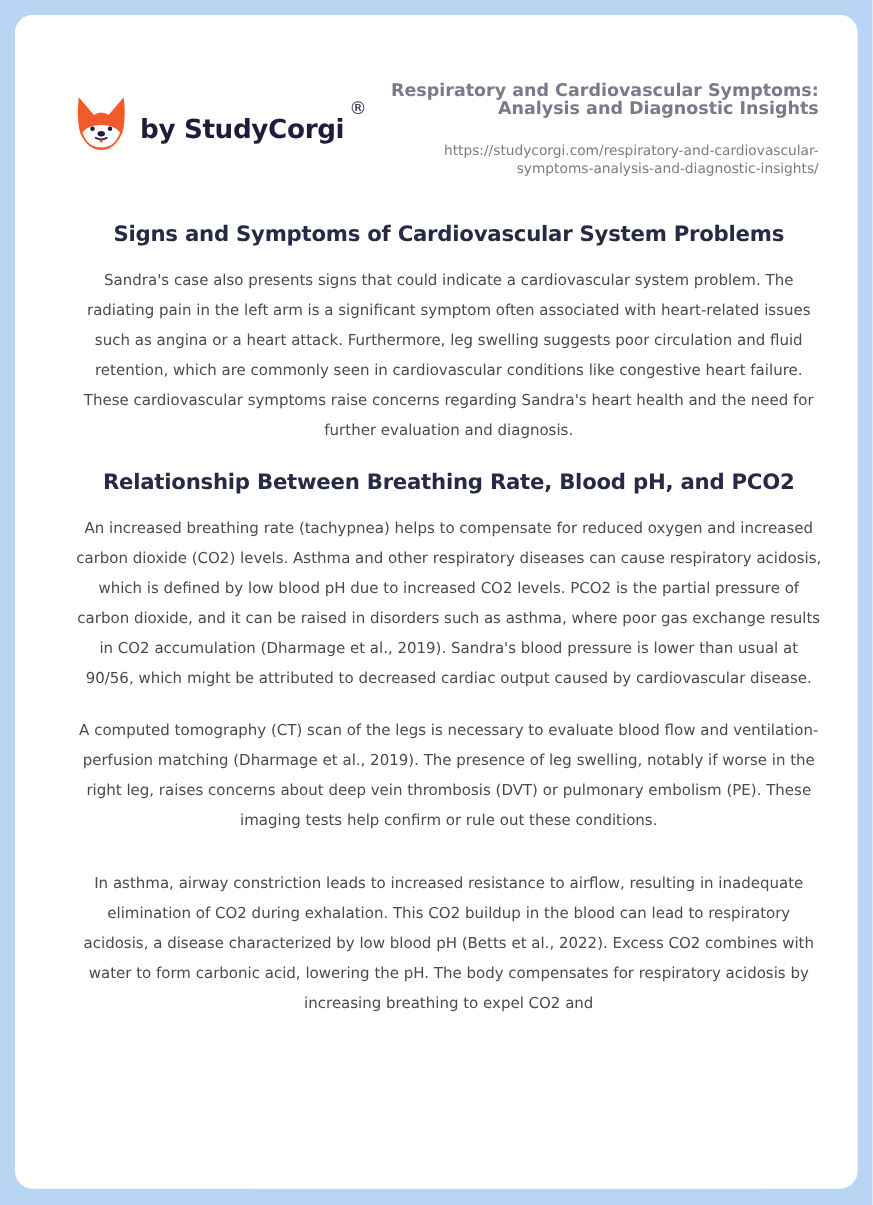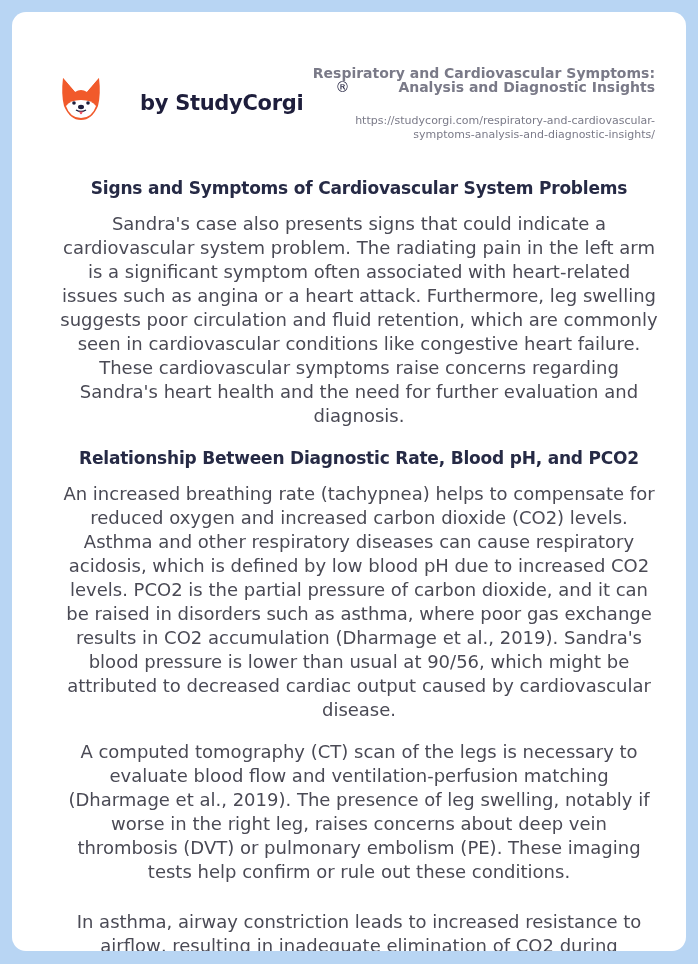--- a/index.html
+++ b/index.html
@@ -16,21 +16,21 @@
       width: 674px; height: 939px;
       background: #ffffff;
       border-radius: 14px;
       overflow: hidden;
     }
     .header {
       position: absolute; left: 0; top: 0; width: 674px; height: 150px;
     }
     .logo {
       position: absolute; left: 48px; top: 64px;
-      display: flex; align-items: center; gap: 28px;
+      display: flex; align-items: center;
     }
     .logo svg { display: block; }
     .logo-text {
       margin-left: 10px;
       margin-top: 8px;
       font-family: "DejaVu Sans", sans-serif;
       font-weight: bold;
       font-size: 21px;
       color: #1e1e3c;
       letter-spacing: -0.3px;
@@ -63,21 +63,21 @@
       font-family: "DejaVu Sans", sans-serif;
       font-weight: bold;
       font-size: 17px;
       line-height: 28px;
       color: #262a45;
       letter-spacing: -0.2px;
     }
     p {
       margin: 0;
       font-family: "DejaVu Sans", sans-serif;
-      font-size: 18px;
+      font-size: 12px;
       line-height: 24px;
       color: #4a4a55;
     }
     .gap-after-h { height: 10px; }
     .gap-after-p { height: 16px; }
     .gap-after-p2 { height: 18px; }
   </style>
 </head>
 <body>
 
@@ -113,21 +113,21 @@
 
   <div class="content">
     <section>
       <h2>Signs and Symptoms of Cardiovascular System Problems</h2>
       <div class="gap-after-h"></div>
       <p>Sandra's case also presents signs that could indicate a cardiovascular system problem. The radiating pain in the left arm is a significant symptom often associated with heart-related issues such as angina or a heart attack. Furthermore, leg swelling suggests poor circulation and fluid retention, which are commonly seen in cardiovascular conditions like congestive heart failure. These cardiovascular symptoms raise concerns regarding Sandra's heart health and the need for further evaluation and diagnosis.</p>
       <div class="gap-after-p"></div>
     </section>
 
     <section>
-      <h2>Relationship Between Diagnostic Rate, Blood pH, and PCO2</h2>
+      <h2>Relationship Between Breathing Rate, Blood pH, and PCO2</h2>
       <div class="gap-after-h"></div>
       <p>An increased breathing rate (tachypnea) helps to compensate for reduced oxygen and increased carbon dioxide (CO2) levels. Asthma and other respiratory diseases can cause respiratory acidosis, which is defined by low blood pH due to increased CO2 levels. PCO2 is the partial pressure of carbon dioxide, and it can be raised in disorders such as asthma, where poor gas exchange results in CO2 accumulation (Dharmage et al., 2019). Sandra's blood pressure is lower than usual at 90/56, which might be attributed to decreased cardiac output caused by cardiovascular disease.</p>
       <div class="gap-after-p2"></div>
       <p>A computed tomography (CT) scan of the legs is necessary to evaluate blood flow and ventilation-perfusion matching (Dharmage et al., 2019). The presence of leg swelling, notably if worse in the right leg, raises concerns about deep vein thrombosis (DVT) or pulmonary embolism (PE). These imaging tests help confirm or rule out these conditions.</p>
       <div class="gap-after-p"></div>
     </section>
 
     <section>
       <div class="gap-after-h"></div>
       <p>In asthma, airway constriction leads to increased resistance to airflow, resulting in inadequate elimination of CO2 during exhalation. This CO2 buildup in the blood can lead to respiratory acidosis, a disease characterized by low blood pH (Betts et al., 2022). Excess CO2 combines with water to form carbonic acid, lowering the pH. The body compensates for respiratory acidosis by increasing breathing to expel CO2 and</p>

